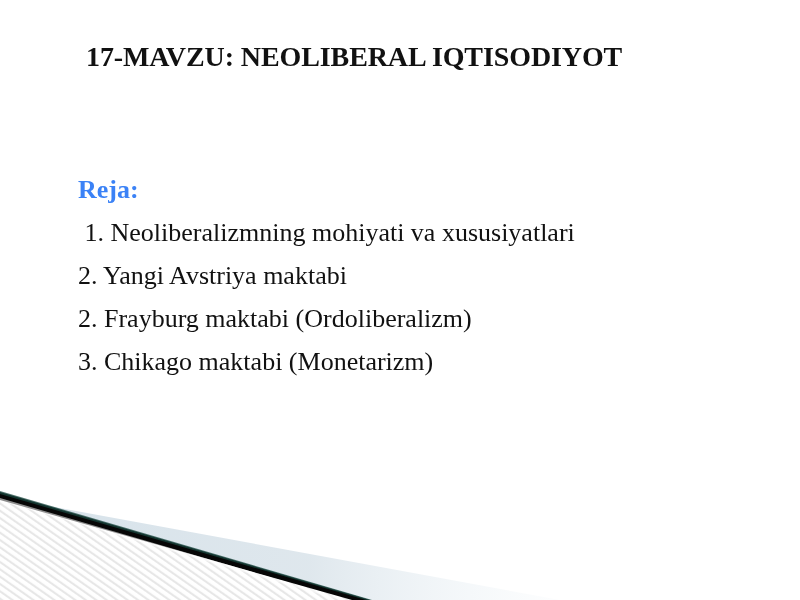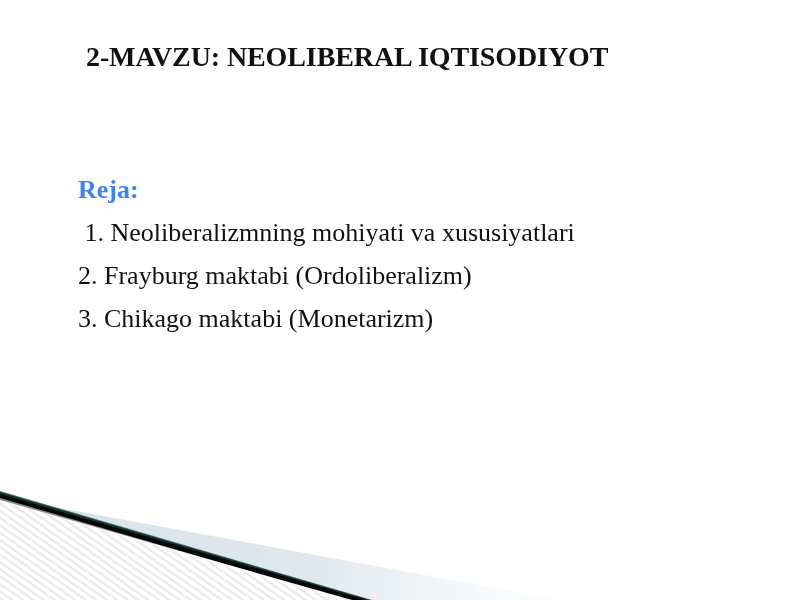--- a/index.html
+++ b/index.html
@@ -92,22 +92,23 @@
       <polygon points="0,2 370,110 338,110 0,13" fill="#060606"></polygon>
 
       <polygon points="0,1 372,110 366,110 0,4" fill="#17443c" opacity="0.75"></polygon>
 
       <polygon points="0,10 352,110 0,110" fill="url(#diagHatch)"></polygon>
 
       <polygon points="0,8 348,110 340,110 0,11" fill="#ffffff" opacity="0.55"></polygon>
     </svg>
   </div>
 
-  <div id="slide-title">2-MAVZU: NEOLIBERAL IQTISODIYOT</div>
+  <div id="slide-title">17-MAVZU: NEOLIBERAL IQTISODIYOT</div>
 
   <div id="agenda">
     <div class="agenda-heading">Reja:</div>
     <div class="agenda-line"> 1. Neoliberalizmning mohiyati va xususiyatlari</div>
+    <div class="agenda-line">2. Yangi Avstriya maktabi</div>
     <div class="agenda-line">2. Frayburg maktabi (Ordoliberalizm)</div>
     <div class="agenda-line">3. Chikago maktabi (Monetarizm)</div>
   </div>
 
 </div>
 
 </body></html>

